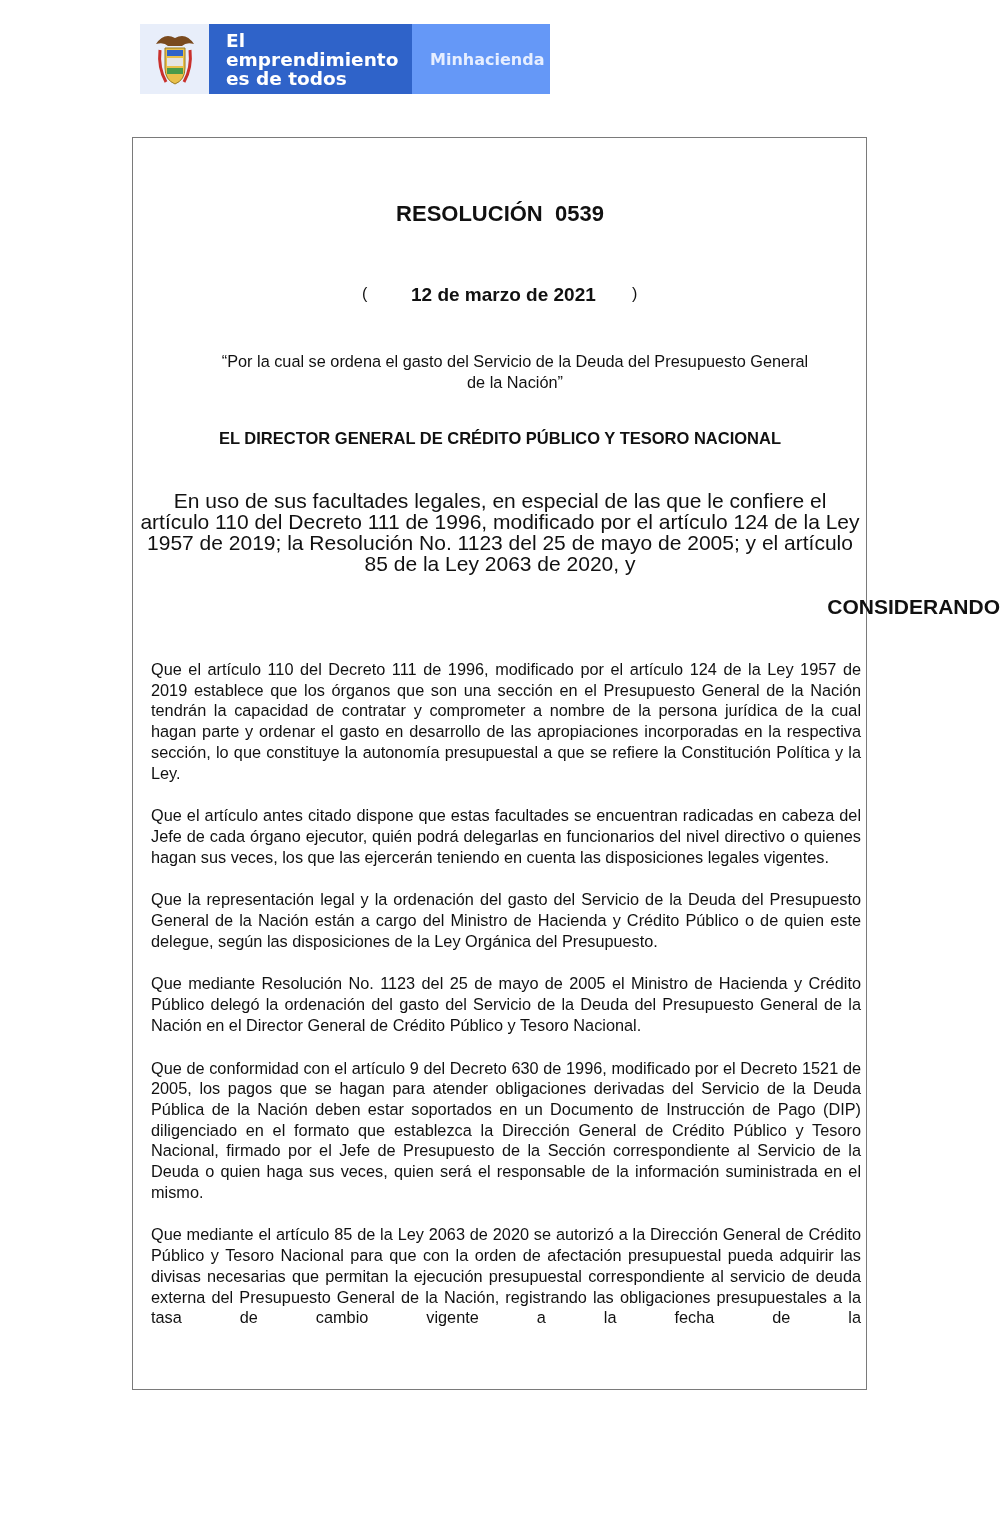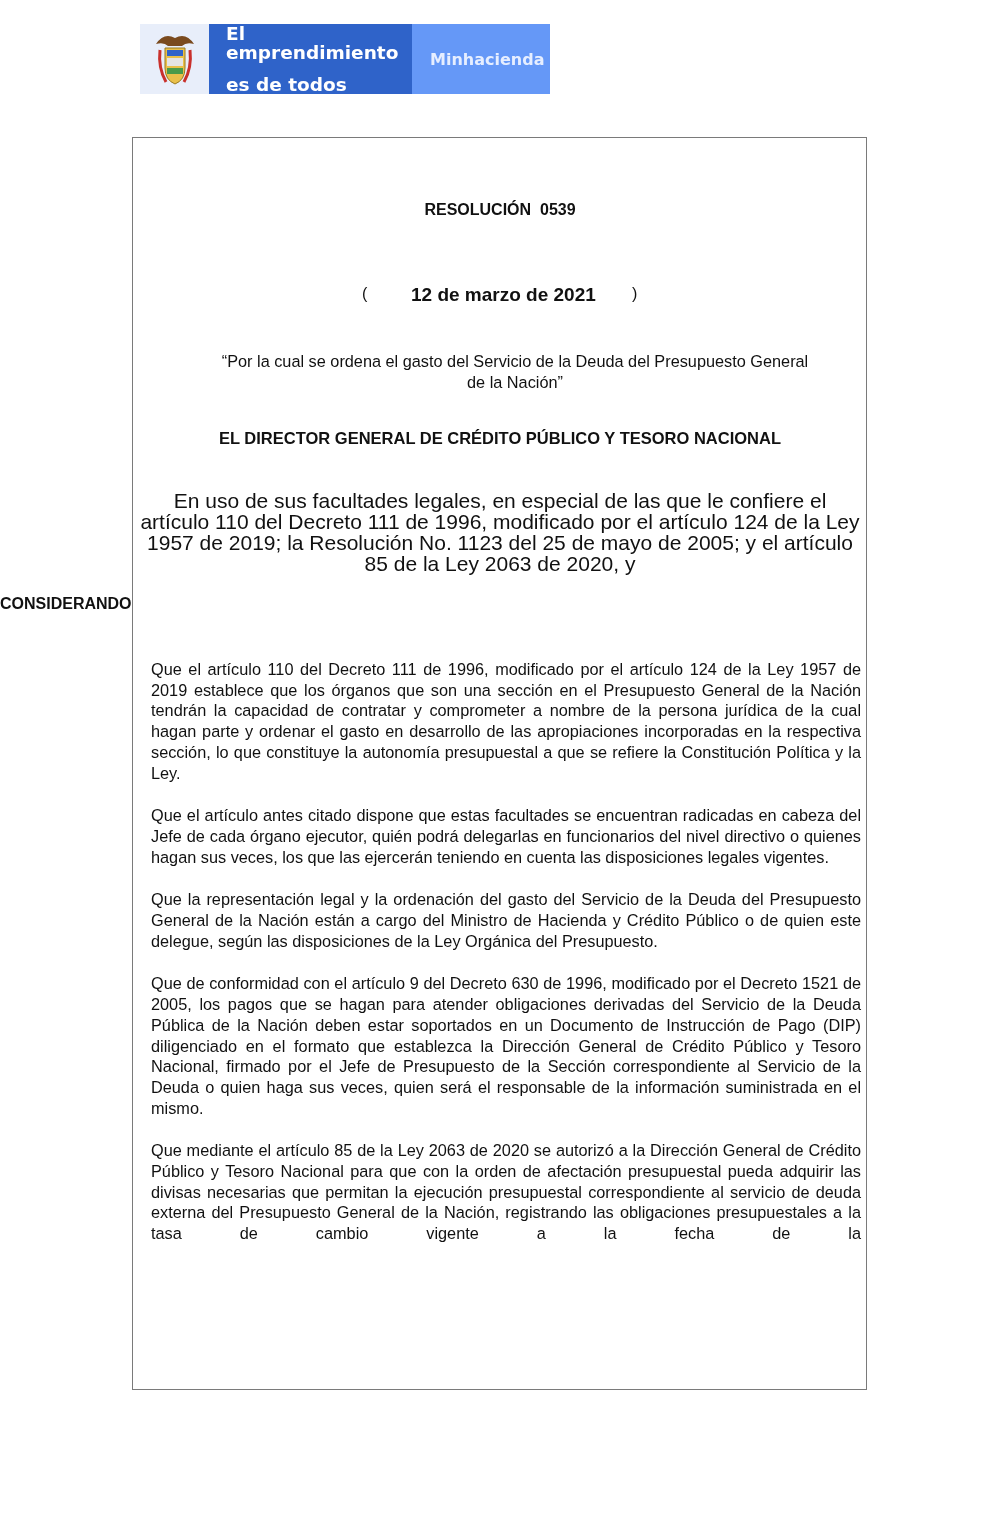--- a/index.html
+++ b/index.html
@@ -1,29 +1,29 @@
 <!DOCTYPE html>
 <html><head>
   <meta charset="utf-8">
   <style>
     html, body { margin: 0; padding: 0; background: #ffffff; }
     body { width: 1000px; height: 1528px; position: relative; font-family: "Liberation Sans", sans-serif; color: #111; overflow: hidden; }
     .logo { position: absolute; left: 140px; top: 24px; width: 410px; height: 70px; display: flex; }
     .logo .crest { width: 69px; height: 70px; background: #e8eefa; display: flex; align-items: center; justify-content: center; }
-    .logo .slogan { width: 203px; height: 70px; background: #2f63c9; color: #fff; font-weight: bold; font-size: 18.5px; line-height: 19px; display: flex; flex-direction: column; justify-content: space-between; padding-left: 17px; box-sizing: border-box; font-family: "DejaVu Sans", sans-serif; }
+    .logo .slogan { width: 203px; height: 70px; background: #2f63c9; color: #fff; font-weight: bold; font-size: 18.5px; line-height: 19px; display: flex; flex-direction: column; justify-content: center; padding-left: 17px; box-sizing: border-box; font-family: "DejaVu Sans", sans-serif; }
     .logo .ministry { flex: 1; height: 70px; background: #6598f7; color: #e6eeff; font-weight: bold; font-size: 16px; display: flex; align-items: center; padding-left: 18px; box-sizing: border-box; font-family: "DejaVu Sans", sans-serif; }
     .frame { position: absolute; left: 132px; top: 137px; width: 735px; height: 1253px; border: 1px solid #7a7a7a; box-sizing: border-box; }
-    .title { position: absolute; left: 0; width: 1000px; text-align: center; font-weight: bold; font-size: 16px; top: 201px; }
+    .title { position: absolute; left: 0; width: 1000px; text-align: center; font-weight: bold; font-size: 22px; top: 201px; }
     .date-row { position: absolute; top: 280px; left: 0; width: 1000px; height: 30px; }
     .paren { position: absolute; font-size: 16px; top: 5px; }
     .date { position: absolute; left: 411px; top: 4px; font-weight: bold; font-size: 19px; }
     .subject { position: absolute; left: 0; width: 1000px; top: 347px; text-align: center; font-size: 16.3px; line-height: 21px; padding-left: 30px; box-sizing: border-box; }
     .authority { position: absolute; left: 0; width: 1000px; top: 429px; text-align: center; font-weight: bold; font-size: 16.5px; }
     .powers { position: absolute; left: 140px; width: 720px; top: 490px; text-align: center; font-size: 21px; line-height: 21px; }
-    .considering { position: absolute; left: 0; width: 1000px; top: 595px; text-align: left; font-weight: bold; font-size: 16px; }
+    .considering { position: absolute; left: 0; width: 1000px; top: 595px; text-align: right; font-weight: bold; font-size: 21px; }
     .body { position: absolute; left: 139px; width: 722px; top: 659px; font-size: 16.3px; line-height: 20.7px; }
     .body p { margin: 0 0 22px 12px; text-align: justify; text-align-last: left; }
   </style>
 </head>
 <body>
 
 <div class="logo">
   <div class="crest">
     <svg width="46" height="58" viewBox="0 0 46 58">
       <path d="M4 14 Q12 2 23 8 Q34 2 42 14 Q34 12 30 16 L16 16 Q12 12 4 14Z" fill="#7a4a1e"></path>
@@ -59,15 +59,16 @@
 <div class="authority">EL DIRECTOR GENERAL DE CRÉDITO PÚBLICO Y TESORO NACIONAL</div>
 
 <div class="powers">En uso de sus facultades legales, en especial de las que le confiere el artículo 110 del Decreto 111 de 1996, modificado por el artículo 124 de la Ley 1957 de 2019; la Resolución No. 1123 del 25 de mayo de 2005; y el artículo 85 de la Ley 2063 de 2020, y</div>
 
 <div class="considering">CONSIDERANDO</div>
 
 <div class="body">
   <p>Que el artículo 110 del Decreto 111 de 1996, modificado por el artículo 124 de la Ley 1957 de 2019 establece que los órganos que son una sección en el Presupuesto General de la Nación tendrán la capacidad de contratar y comprometer a nombre de la persona jurídica de la cual hagan parte y ordenar el gasto en desarrollo de las apropiaciones incorporadas en la respectiva sección, lo que constituye la autonomía presupuestal a que se refiere la Constitución Política y la Ley.</p>
   <p>Que el artículo antes citado dispone que estas facultades se encuentran radicadas en cabeza del Jefe de cada órgano ejecutor, quién podrá delegarlas en funcionarios del nivel directivo o quienes hagan sus veces, los que las ejercerán teniendo en cuenta las disposiciones legales vigentes.</p>
   <p>Que la representación legal y la ordenación del gasto del Servicio de la Deuda del Presupuesto General de la Nación están a cargo del Ministro de Hacienda y Crédito Público o de quien este delegue, según las disposiciones de la Ley Orgánica del Presupuesto.</p>
+  <p>Que mediante Resolución No. 1123 del 25 de mayo de 2005 el Ministro de Hacienda y Crédito Público delegó la ordenación del gasto del Servicio de la Deuda del Presupuesto General de la Nación en el Director General de Crédito Público y Tesoro Nacional.</p>
   <p>Que de conformidad con el artículo 9 del Decreto 630 de 1996, modificado por el Decreto 1521 de 2005, los pagos que se hagan para atender obligaciones derivadas del Servicio de la Deuda Pública de la Nación deben estar soportados en un Documento de Instrucción de Pago (DIP) diligenciado en el formato que establezca la Dirección General de Crédito Público y Tesoro Nacional, firmado por el Jefe de Presupuesto de la Sección correspondiente al Servicio de la Deuda o quien haga sus veces, quien será el responsable de la información suministrada en el mismo.</p>
   <p style="text-align-last: justify;">Que mediante el artículo 85 de la Ley 2063 de 2020 se autorizó a la Dirección General de Crédito Público y Tesoro Nacional para que con la orden de afectación presupuestal pueda adquirir las divisas necesarias que permitan la ejecución presupuestal correspondiente al servicio de deuda externa del Presupuesto General de la Nación, registrando las obligaciones presupuestales a la tasa de cambio vigente a la fecha de la</p>
 </div>
 
 </body></html>

